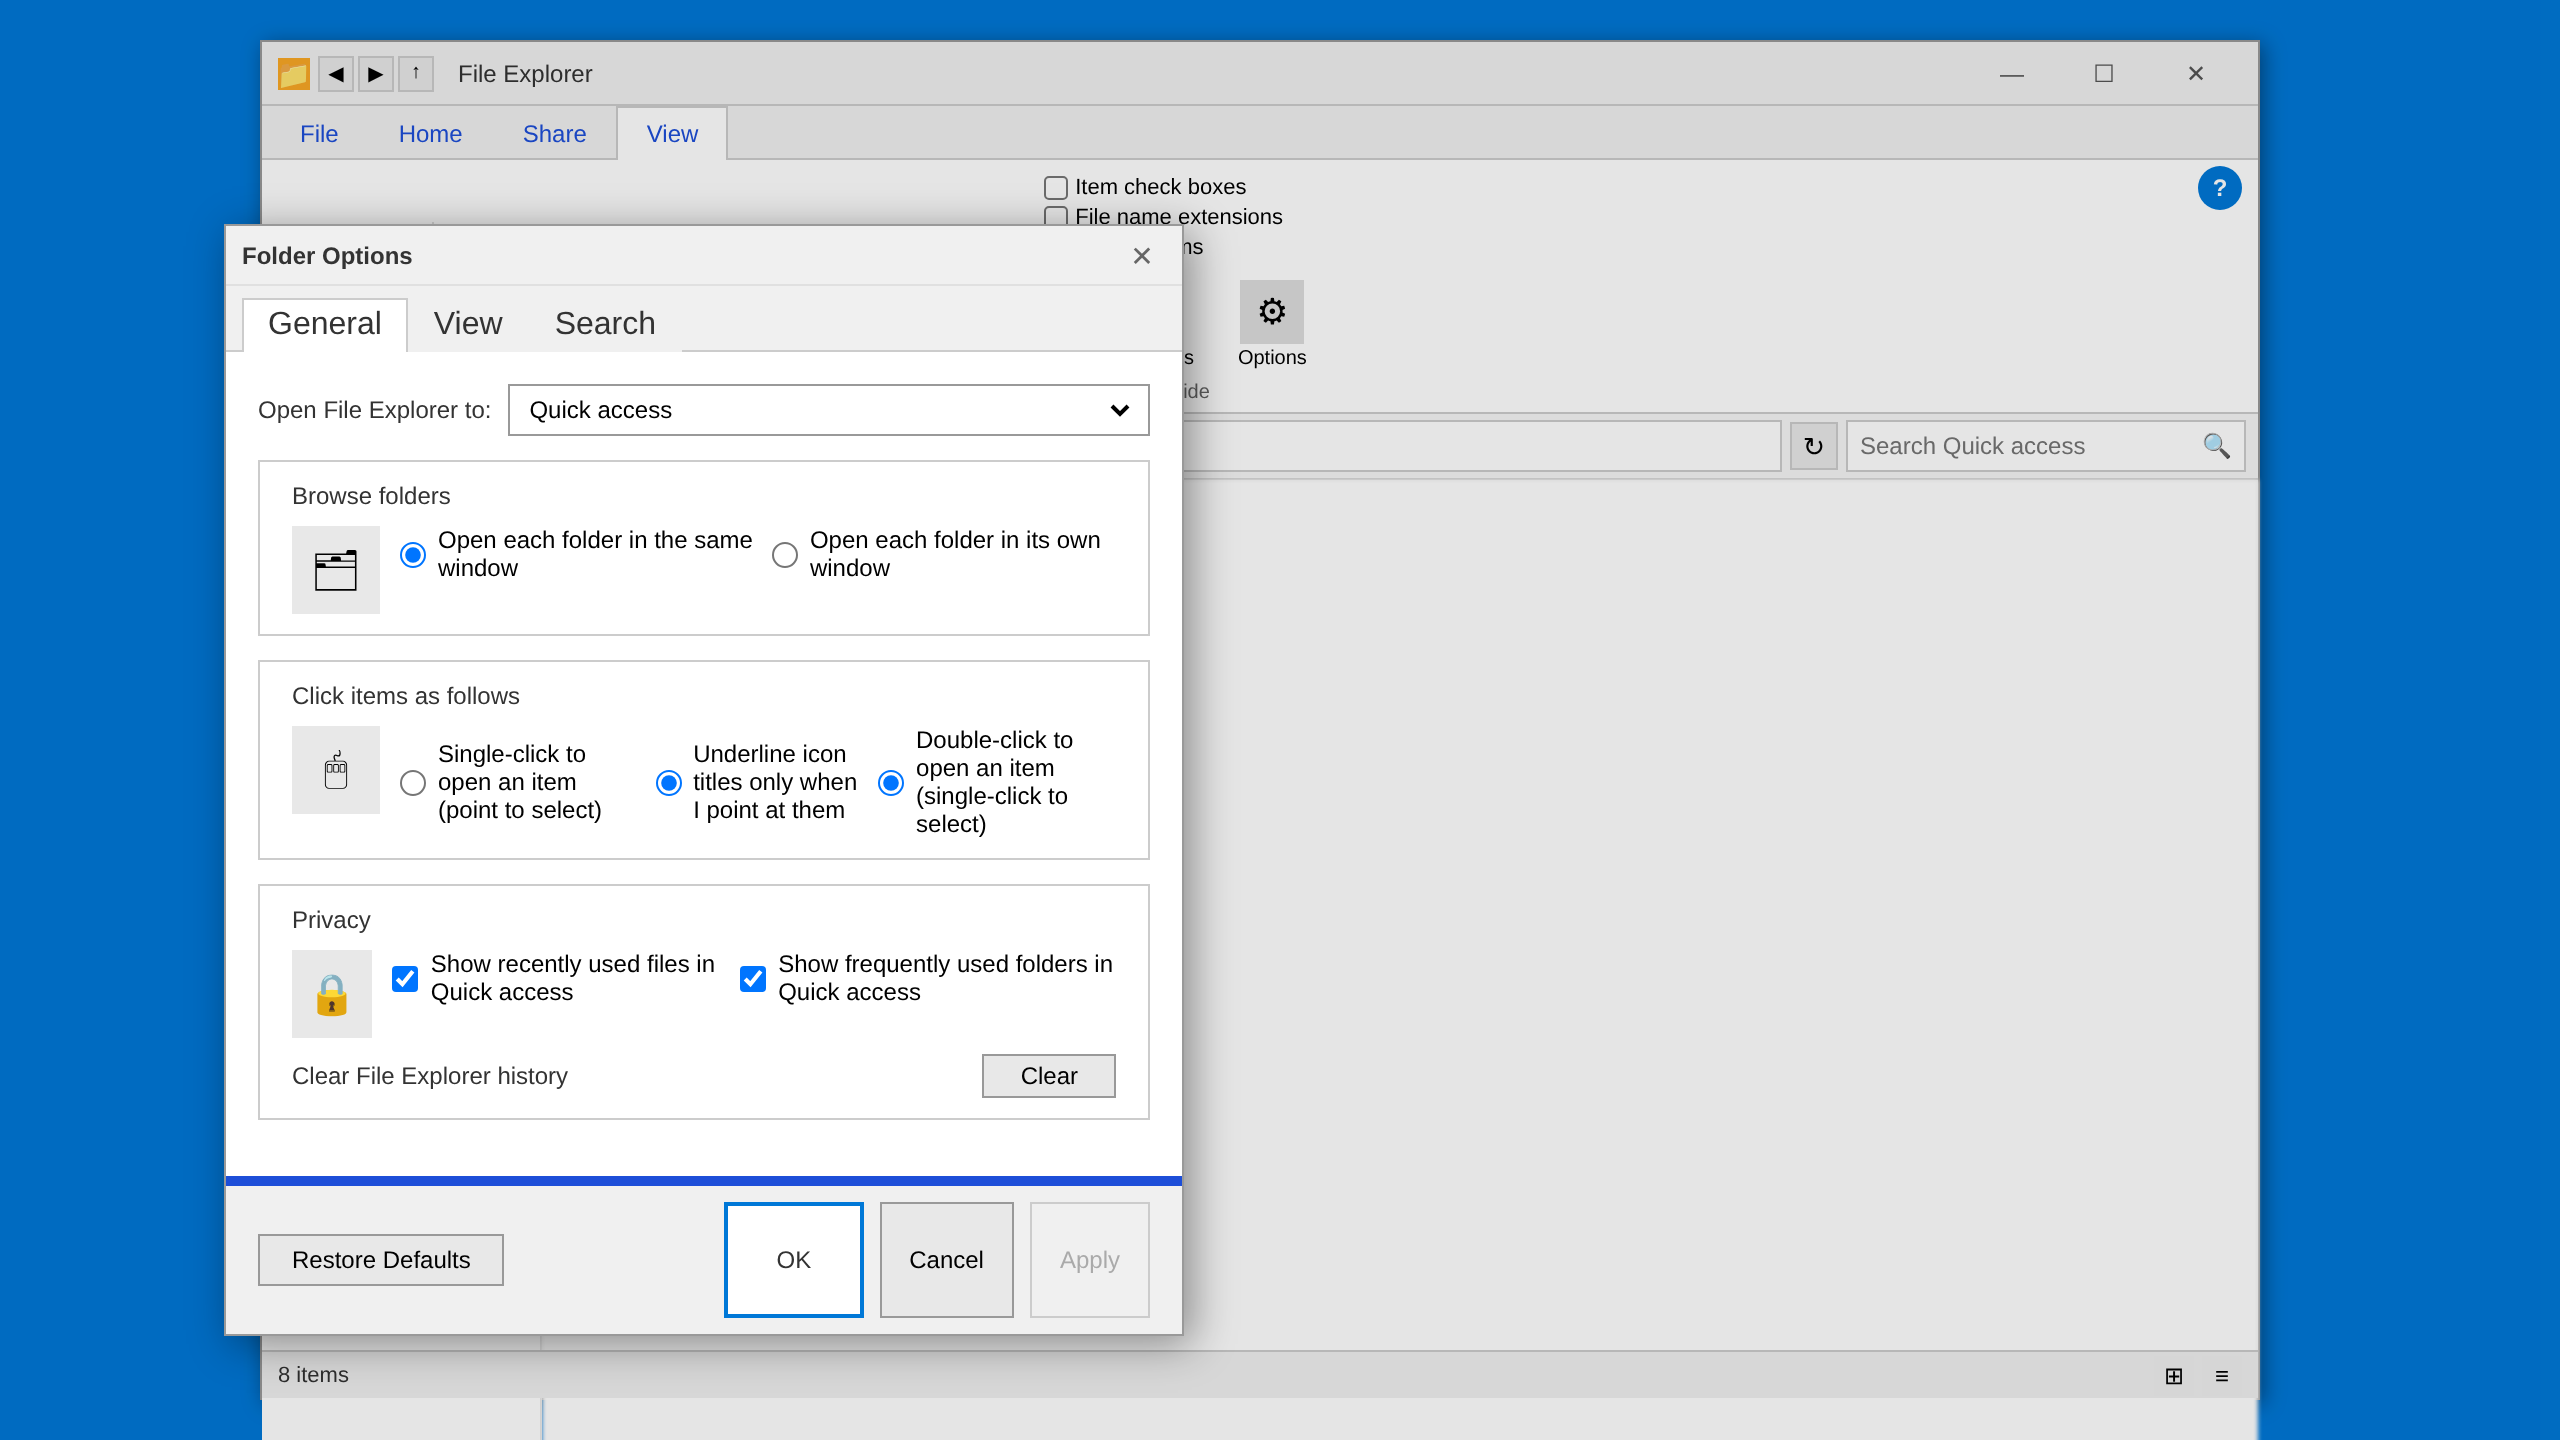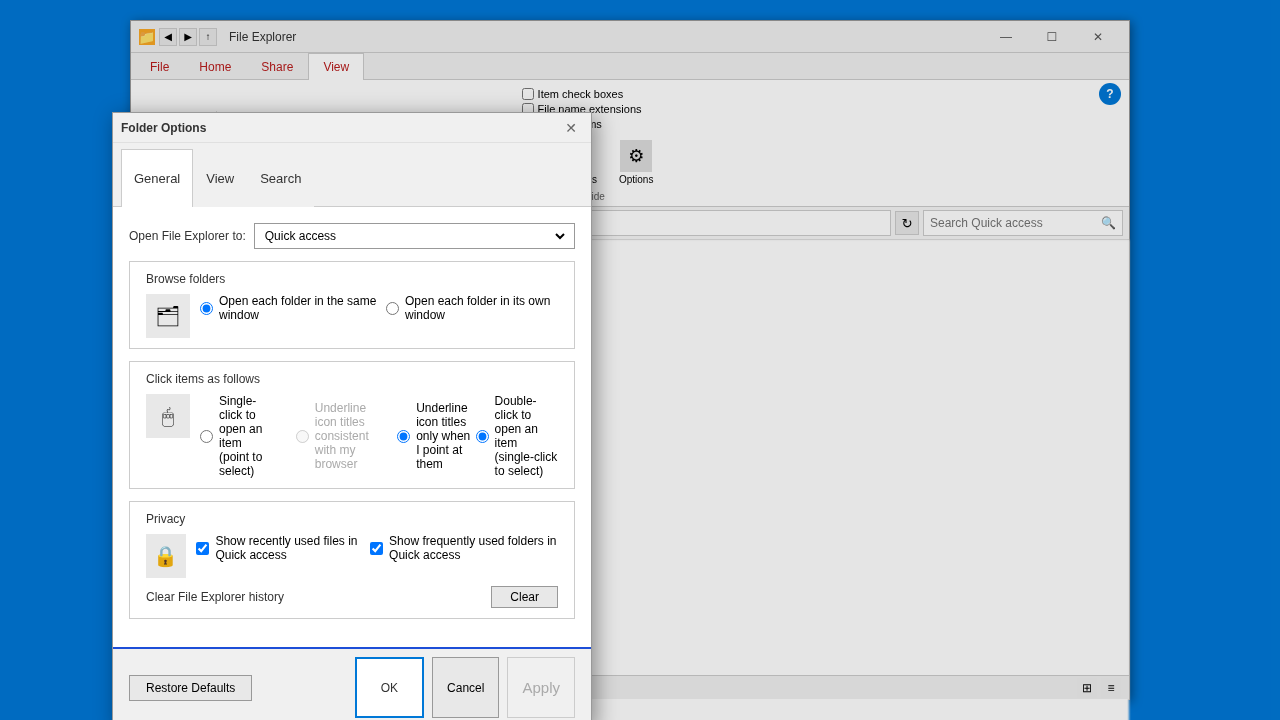--- a/index.html
+++ b/index.html
@@ -61,21 +61,21 @@
 
     
     .ribbon {
       background: #f0f0f0;
     }
     .ribbon-tabs {
       display: flex; border-bottom: 1px solid #ccc;
       padding: 0 4px;
     }
     .ribbon-tab {
-      padding: 6px 14px; font-size: 12px; cursor: pointer; color: #b91c1c;
+      padding: 6px 14px; font-size: 12px; cursor: pointer; color: #1d4ed8;
       border: 1px solid transparent; border-bottom: none; margin-bottom: -1px;
     }
     .ribbon-tab.active {
       background: white; border-color: #ccc; border-bottom-color: white; font-weight: 500;
     }
 
     .ribbon-content {
       background: white;
       border-bottom: 1px solid #ccc;
       padding: 4px 8px;
@@ -210,21 +210,21 @@
       cursor: pointer; font-size: 14px; color: #666;
       display: flex; align-items: center; justify-content: center;
     }
 
     .dialog-tabs {
       display: flex; padding: 6px 8px 0;
       background: #f0f0f0;
       border-bottom: 1px solid #ccc;
     }
     .dialog-tab {
-      padding: 21px 12px; font-size: 13px; cursor: pointer;
+      padding: 4px 12px; font-size: 16px; cursor: pointer;
       border: 1px solid transparent; border-bottom: none;
       margin-bottom: -1px; background: #f0f0f0; color: #333;
     }
     .dialog-tab.active {
       background: white; border-color: #ccc; border-bottom-color: white;
     }
 
     .dialog-body {
       background: white;
       padding: 16px;
@@ -279,41 +279,41 @@
     .clear-history-label { font-size: 12px; color: #333; }
     .clear-btn {
       padding: 3px 18px; border: 1px solid #999; background: #e8e8e8;
       font-size: 12px; cursor: pointer;
     }
 
     .dialog-footer {
       background: #f0f0f0;
       padding: 8px 16px;
       display: flex; justify-content: space-between; align-items: center;
-      border-top: 2px solid #1d4ed8;
+      border-top: 5px solid #1d4ed8;
     }
     .restore-btn {
       padding: 5px 16px; border: 1px solid #999; background: #e8e8e8;
       font-size: 12px; cursor: pointer;
     }
 
     .dialog-action-btns {
       display: flex; gap: 8px;
     }
     .btn-ok {
       padding: 5px 24px; border: 2px solid #0078d7; background: white;
       font-size: 12px; cursor: pointer; color: #333;
     }
     .btn-cancel {
       padding: 5px 14px; border: 1px solid #999; background: #e8e8e8;
       font-size: 12px; cursor: pointer;
     }
     .btn-apply {
       padding: 21px 14px; border: 1px solid #ccc; background: #f0f0f0;
-      font-size: 15px; cursor: pointer; color: #aaa;
+      font-size: 12px; cursor: pointer; color: #aaa;
     }
 
     
     .help-btn {
       position: absolute; top: 62px; right: 8px;
       width: 22px; height: 22px; background: #0078d7;
       border-radius: 50%; color: white; font-size: 12px; font-weight: bold;
       display: flex; align-items: center; justify-content: center;
       cursor: pointer;
     }
@@ -526,24 +526,20 @@
 
     <div class="section-box">
       <div class="section-title">Click items as follows</div>
       <div class="section-content">
         <div class="section-img">🖱</div>
         <div class="section-options">
           <div class="radio-row">
             <input type="radio" name="click" style="">
             <span>Single-click to open an item (point to select)</span>
           </div>
-          <div class="radio-row sub disabled">
-            <input type="radio" name="underline" disabled="" style="">
-            <span>Underline icon titles consistent with my browser</span>
-          </div>
           <div class="radio-row sub">
             <input type="radio" name="underline" checked="" style="">
             <span>Underline icon titles only when I point at them</span>
           </div>
           <div class="radio-row">
             <input type="radio" name="click" checked="" style="">
             <span>Double-click to open an item (single-click to select)</span>
           </div>
         </div>
       </div>

